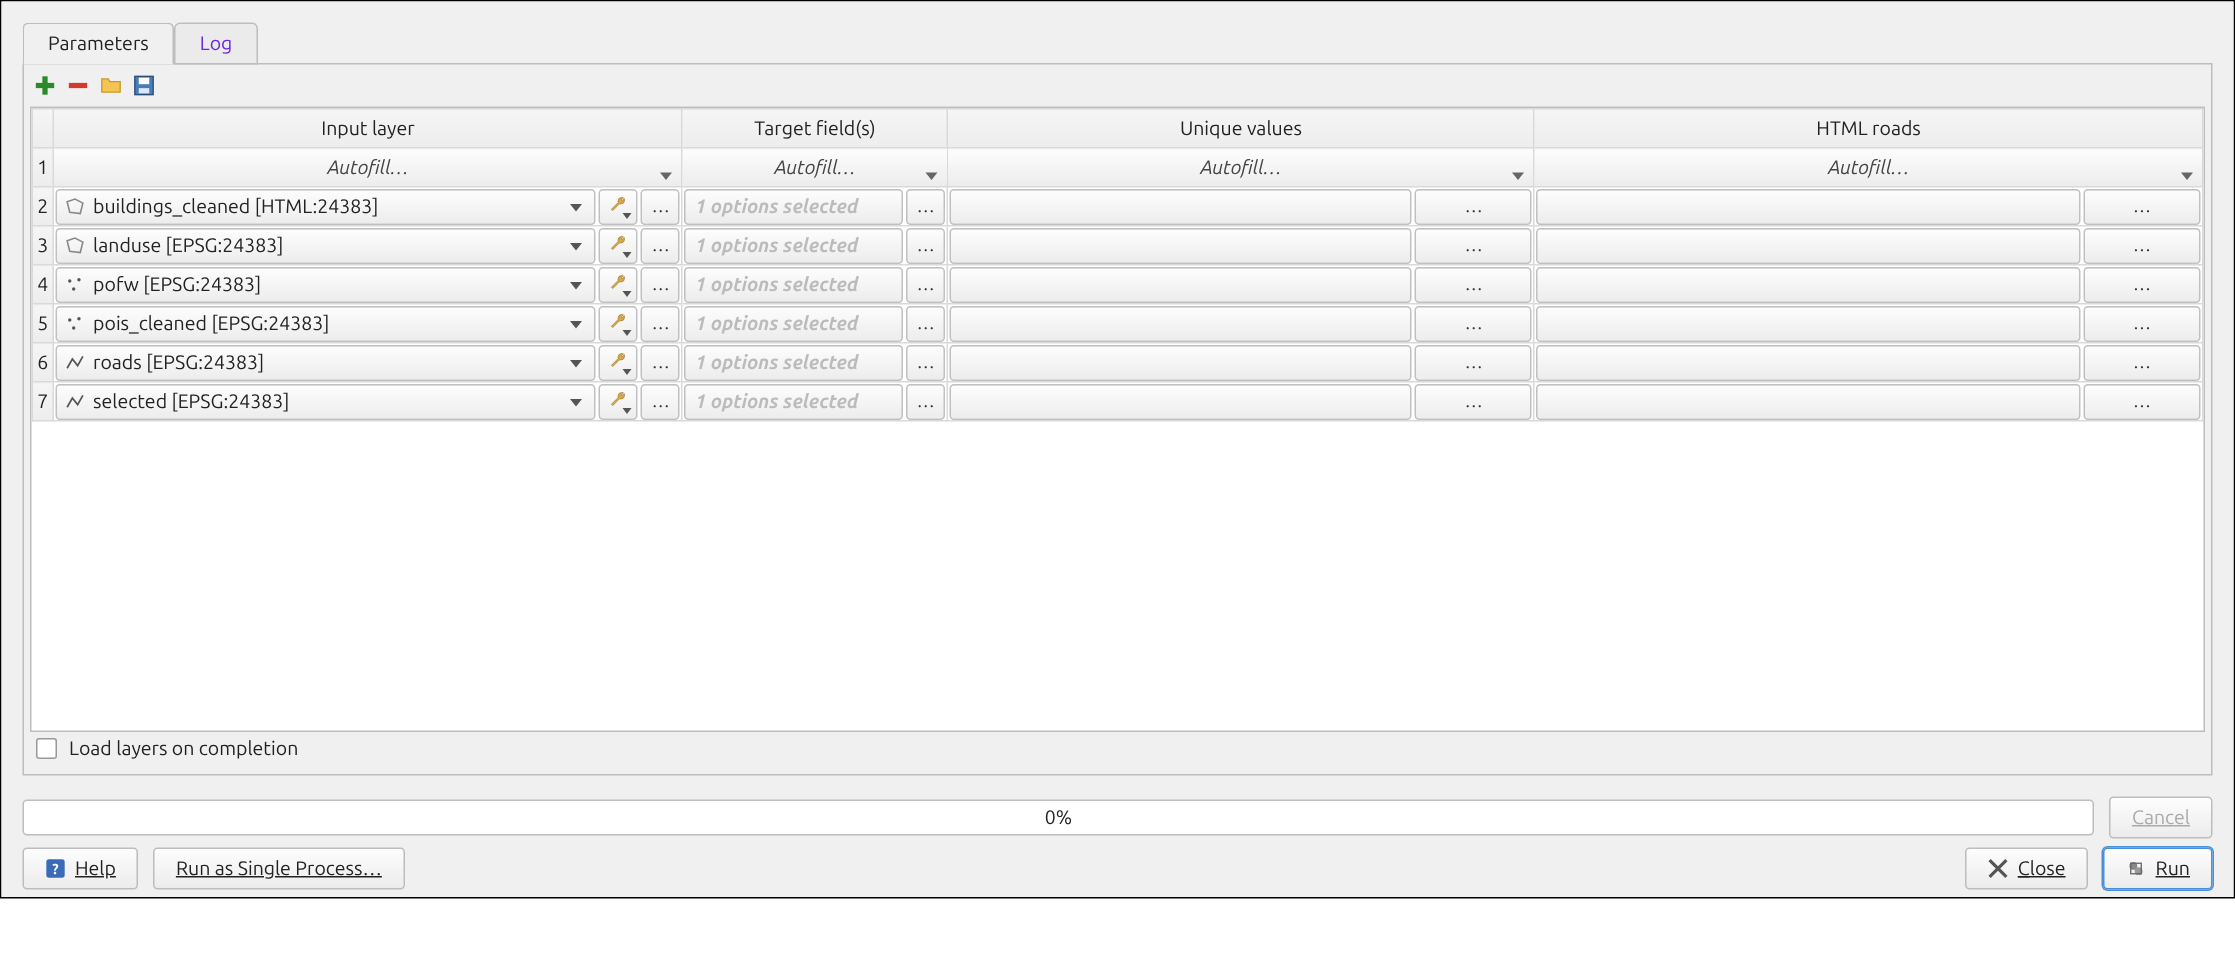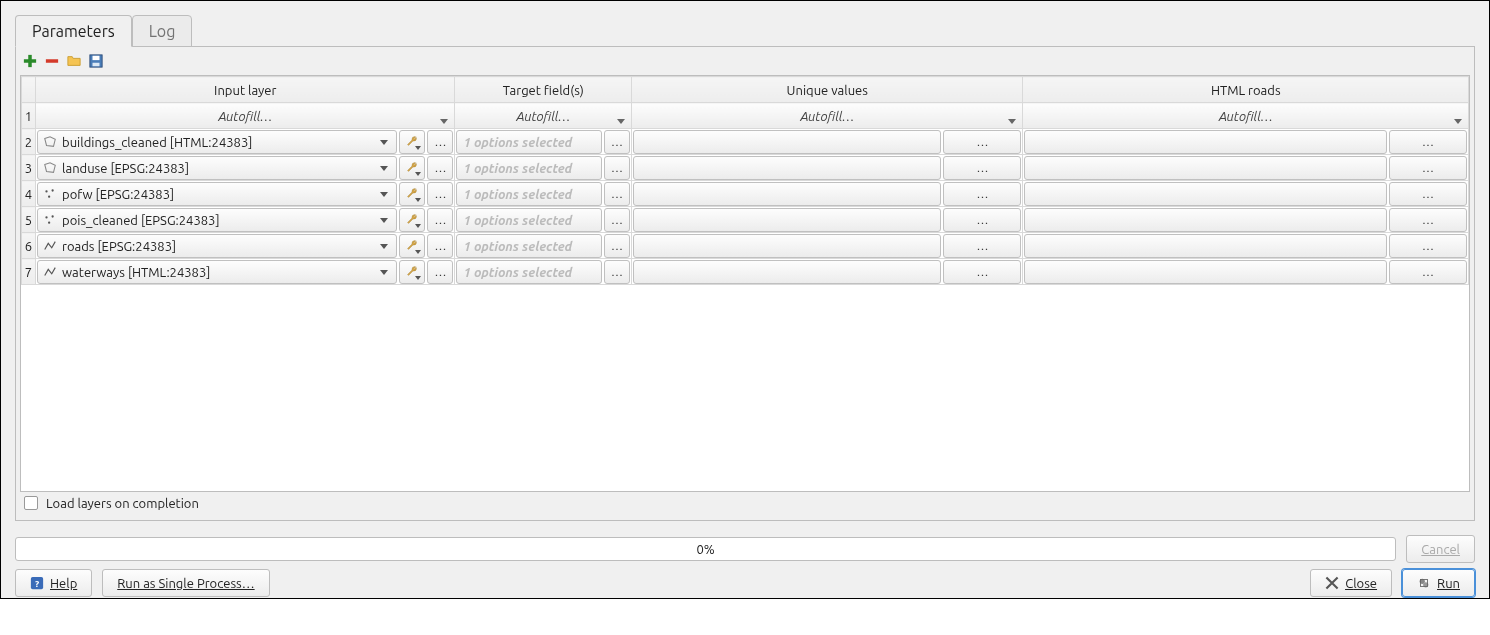--- a/index.html
+++ b/index.html
@@ -4,23 +4,23 @@
 <style>
 * { box-sizing: border-box; margin: 0; padding: 0; }
 body { font-family: "Ubuntu", "Segoe UI", sans-serif; font-size: 13px; background: #fff; color: #222; width: 1490px; height: 635px; overflow: hidden; }
 .titlebar { height: 36px; background: #2c2c2c; display: flex; align-items: center; padding: 0 10px; position: relative; }
 .titlebar-title { flex: 1; text-align: center; color: #ddd; font-weight: bold; font-size: 14px; }
 .titlebar-close { width: 20px; height: 20px; border-radius: 50%; background: #e95420; display: flex; align-items: center; justify-content: center; color: #fff; font-size: 12px; cursor: pointer; }
 .outer { border: 1px solid #000; margin: 0; }
 .content { padding: 14px 14px 0 14px; background: #f0f0f0; height: calc(635px - 36px - 2px); display: flex; flex-direction: column; }
 .tab-area { position: relative; }
 .tabs { display: flex; gap: 0; position: relative; z-index: 2; }
-.tab { padding: 6px 16px; border: 1px solid #bdbdbd; background: #ebebeb; cursor: pointer; border-top-left-radius: 4px; border-top-right-radius: 4px; font-size: 16px; }
+.tab { padding: 6px 16px; border: 1px solid #bdbdbd; background: #ebebeb; cursor: pointer; border-top-left-radius: 4px; border-top-right-radius: 4px; font-size: 13px; }
 .tab.active { background: #f0f0f0; border-bottom-color: #f0f0f0; }
-.tab:not(.active) { color: #737373; }
+.tab:not(.active) { color: #6d28d9; }
 .tab-body { border: 1px solid #bdbdbd; background: #f0f0f0; margin-top: -1px; padding: 4px 4px 6px 4px; flex: 1; display: flex; flex-direction: column; height: 475px; }
 .toolbar { display: flex; gap: 6px; padding: 2px 2px 6px 2px; }
 .tb-btn { width: 16px; height: 16px; display: flex; align-items: center; justify-content: center; cursor: pointer; }
 .table-wrap { border: 1px solid #bdbdbd; background: #fff; flex: 1; overflow: hidden; }
 table.batch { border-collapse: collapse; width: 100%; table-layout: fixed; }
 table.batch th, table.batch td { border: 1px solid #d9d9d9; height: 26px; font-size: 13px; padding: 0; }
 table.batch th { background: linear-gradient(#f5f5f5, #ededed); font-weight: normal; color: #222; }
 .rownum-col { width: 14px; }
 .rownum { background: linear-gradient(#f5f5f5, #ededed); text-align: center; font-size: 12px; color: #222; }
 .autofill { font-style: italic; color: #444; text-align: center; position: relative; background: linear-gradient(#fdfdfd, #ececec); cursor: pointer; }
@@ -320,21 +320,21 @@
                 <tr>
                   <td class="rownum">7</td>
                   <td>
                     <div class="row-flex">
                       <div class="layer-select">
                         <span class="layer-icon">
                           <svg class="icon-svg" viewBox="0 0 16 16">
                             <path d="M2 12 L6 5 L10 10 L14 3" fill="none" stroke="#555" stroke-width="1.3"></path>
                           </svg>
                         </span>
-                        <span>waterways [HTML:24383]</span>
+                        <span>selected [EPSG:24383]</span>
                         <span class="caret"></span>
                       </div>
                       <div class="mini-btn">
                         <span><svg class="icon-svg" viewBox="0 0 16 16">
                             <path d="M11 3a3 3 0 0 0-3 3c0 .3.05.6.13.88L3 12l1 1 5.12-5.13c.28.08.58.13.88.13a3 3 0 0 0 3-3c0-.4-.08-.78-.22-1.13L11 5.6 10.4 5l1.73-1.78A2.9 2.9 0 0 0 11 3z" fill="#d8a84a" stroke="#9c7a2a" stroke-width="0.5"></path>
                           </svg></span>
                         <span class="wrench-caret"></span>
                       </div>
                       <div class="mini-btn">…</div>
                     </div>

